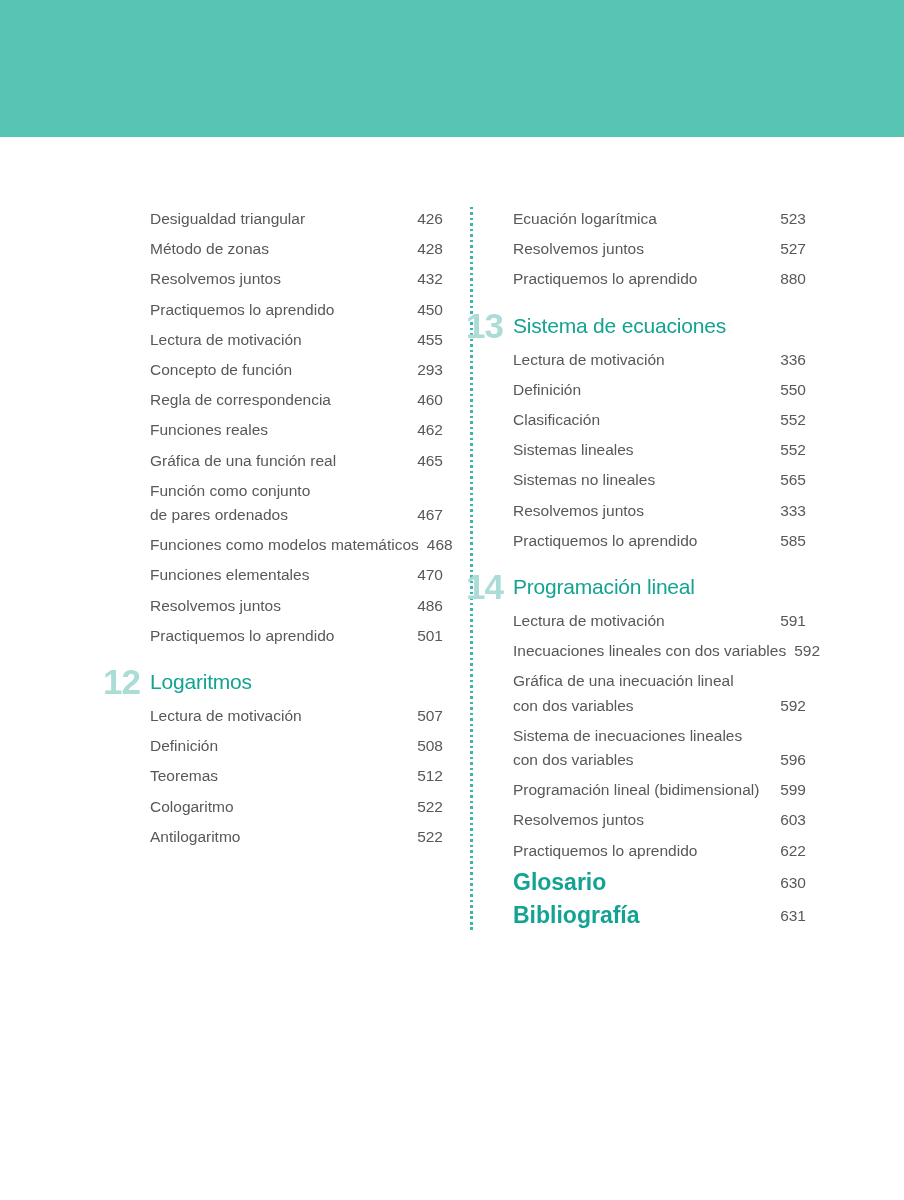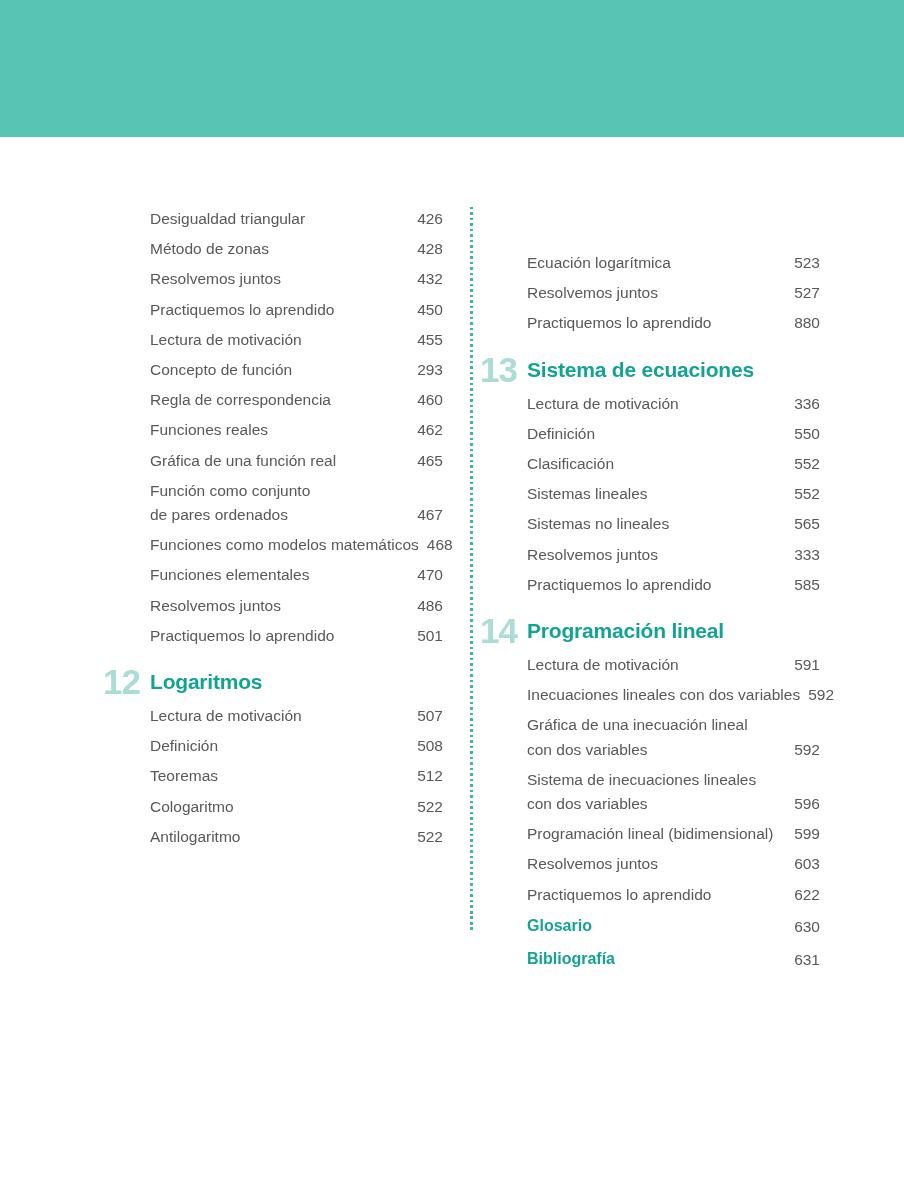--- a/index.html
+++ b/index.html
@@ -35,40 +35,40 @@
       to bottom,
       var(--dots) 0px, var(--dots) 2.5px,
       transparent 2.5px, transparent 5.5px
     );
   }
   .toc-column {
     position: absolute;
     top: 207px;
   }
   .toc-column.left  { left: 150px; width: 293px; }
-  .toc-column.right { left: 527px; width: 293px; margin-top: 44px; }
+  .toc-column.right { left: 513px; width: 293px; }
 
   .toc-item {
     display: flex;
     justify-content: space-between;
     align-items: flex-end;
     margin-bottom: 6px;
   }
   .toc-label, .toc-page {
     font-size: 15.5px;
     line-height: 24.2px;
     color: var(--text);
     white-space: nowrap;
   }
   .toc-page { padding-left: 8px; }
 
   .toc-item.accent .toc-label {
     color: var(--accent);
     font-weight: bold;
-    font-size: 16px;
+    font-size: 23px;
     line-height: 26px;
   }
   .toc-item.accent { margin-bottom: 7px; }
 
   .section-header {
     position: relative;
     padding: 14px 0 9px 0;
   }
   .section-number {
     position: absolute;
@@ -76,21 +76,21 @@
     top: 10px;
     font-size: 35px;
     line-height: 1;
     font-weight: bold;
     color: var(--accent-light);
     letter-spacing: -1px;
   }
   .section-title {
     font-size: 21px;
     line-height: 27px;
-    font-weight: bold;
+    font-weight: normal;
     color: var(--accent);
     letter-spacing: -0.2px;
     white-space: nowrap;
   }
 </style>
 </head>
 <body>
 
 <div class="page">
   <div class="header-bar"></div>

